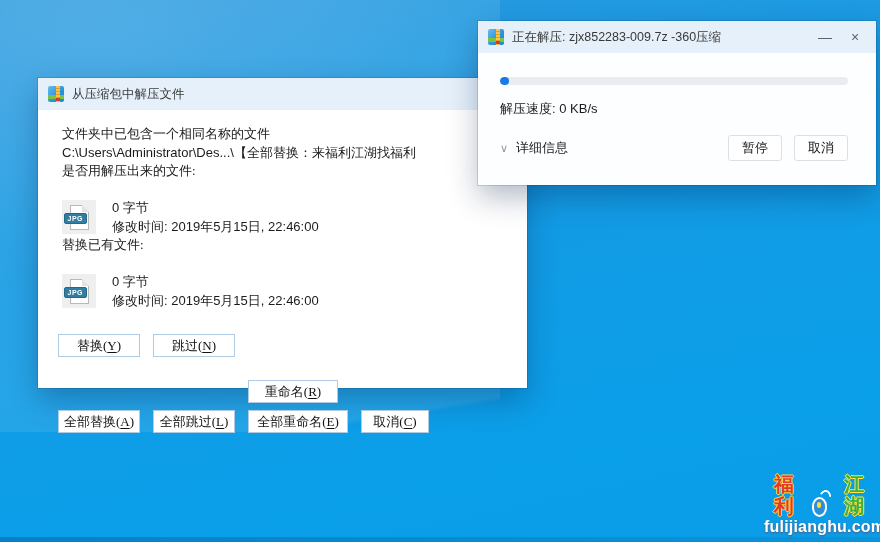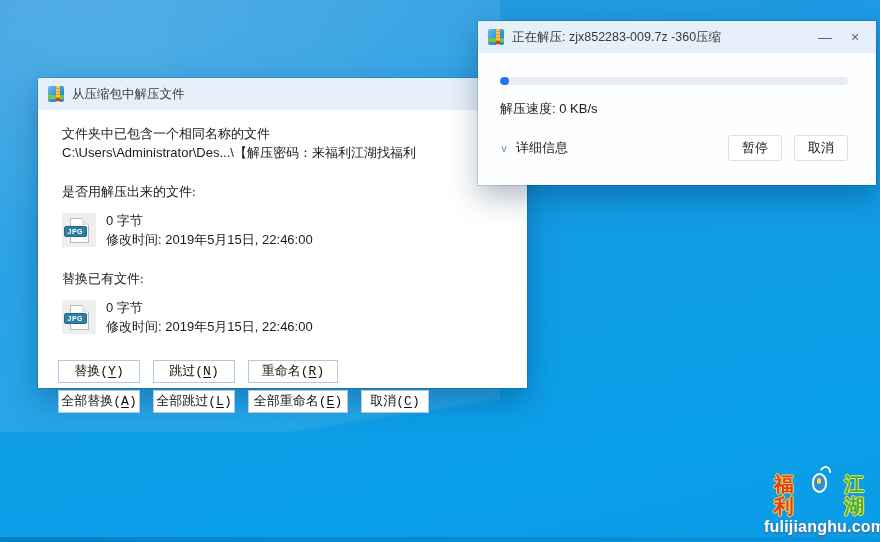--- a/index.html
+++ b/index.html
@@ -43,41 +43,41 @@
     background:#7cc144; }
   .zipicon .zip { position:absolute; left:8px; top:0; width:4px; height:16px;
     background:repeating-linear-gradient(180deg,#ffc445 0 2px,#e89a23 2px 3px); }
   .zipicon .pull { position:absolute; left:8px; bottom:1px; width:4px; height:3px;
     background:#d23c2a; }
 
   
   #replace-dialog { left:38px; top:78px; width:489px; height:310px; }
   #replace-dialog .body { padding:14px 24px 0 24px; font-size:13px; color:#1b1b1b; }
   .msg p { line-height:19px; }
-  .prompt { margin-top:21px; line-height:18px;font-family:Liberation Serif, serif; }
-  .file-row { display:flex; align-items:center; margin-top:10px; gap:10px; }
+  .prompt { line-height:18px;font-family:Liberation Serif, serif; }
+  .file-row { display:flex; align-items:center; margin-top:18px; gap:16px; }
   .thumb { width:34px; height:34px; background:#efefef; position:relative;
     display:flex; align-items:center; justify-content:center; }
   .page { position:relative; width:19px; height:25px; background:#fff;
     border:1px solid #b9b9b9; }
   .page .fold { position:absolute; top:-1px; right:-1px; width:0; height:0;
     border-style:solid; border-width:0 7px 7px 0;
     border-color:#efefef #efefef #e2e2e2 #e2e2e2; }
   .jpg-badge { position:absolute; left:-7px; bottom:5px; background:#2f7fa3;
     border:1px solid #25698a; color:#fff; font-size:7px; font-weight:bold;
     padding:1px 3px; border-radius:2px; letter-spacing:0.5px; }
   .file-meta { font-size:13px; line-height:19px; color:#1b1b1b; }
   .btn-row { display:flex; gap:13px; margin-left:-4px; }
   .btn-row.r1 { margin-top:24px; }
   .btn-row.r2 { margin-top:7px; }
   .wbtn { height:23px; background:#fff; border:1px solid #aecbe3; color:#111;
     font-size:13px; text-align:center; line-height:21px; cursor:pointer;
-    font-family:Liberation Mono, monospace; }
+    font-family:Liberation Serif, serif; }
   .mn { text-decoration:underline; text-underline-offset:2px; }
-  .w82 { width:82px; } .w90 { width:90px; } .w100 { width:100px; } .w68 { width:68px; }
+  .w82 { width:82px; } .w90 { width:90px;margin-top:46px; } .w100 { width:100px; } .w68 { width:68px; }
 
   
   #progress-dialog { left:478px; top:21px; width:398px; height:164px; background:#fdfeff; }
   #progress-dialog .body { padding:11px 28px 0 22px; font-size:13px; color:#1b1b1b; }
   .cur-row { display:flex; justify-content:space-between; align-items:baseline; }
   .cur-file { white-space:nowrap; overflow:hidden; }
   .pct { margin-left:10px; }
   .track { margin-top:13px; height:8px; border-radius:4px; background:#e9edf2;
     position:relative; overflow:hidden; }
   .fill { position:absolute; left:0; top:0; bottom:0; width:9px; border-radius:4px;
@@ -87,21 +87,21 @@
   .details { display:flex; align-items:center; gap:8px; cursor:pointer; flex:1; }
   .chev { color:#8b98a8; font-size:11px; }
   .gbtn { width:54px; height:26px; background:#fff; border:1px solid #dcdfe4;
     border-radius:3px; font-size:13px; color:#111; cursor:pointer;
     font-family:inherit; }
   .gbtn + .gbtn { margin-left:12px; }
 
   
   .watermark { position:absolute; right:6px; bottom:6px; width:110px;
     text-align:center; }
-  .wm-row { display:flex; align-items:flex-start; justify-content:center; gap:6px;
+  .wm-row { display:flex; align-items:flex-end; justify-content:center; gap:6px;
     font-weight:bold; font-size:20px; line-height:22px; }
   .wm-red { color:#e33a2e;
     text-shadow:-1px 0 #ffd93d,1px 0 #ffd93d,0 -1px #ffd93d,0 1px #ffd93d; }
   .wm-green { color:#3fae49;
     text-shadow:-1px 0 #ffe53d,1px 0 #ffe53d,0 -1px #ffe53d,0 1px #ffe53d; }
   .wm-mouse { position:relative; width:15px; height:20px; background:#2e8fd9;
     border:2px solid #fff; border-radius:8px / 10px; margin:0 2px; flex:0 0 15px; }
   .wm-mouse::before { content:""; position:absolute; left:50%; top:3px;
     transform:translateX(-50%); width:4px; height:6px; background:#ffd93d;
     border-radius:2px; }
@@ -124,21 +124,21 @@
         <span class="band"></span>
           <span class="zip"></span>
           <span class="pull"></span>
       </span>
       <span class="title">从压缩包中解压文件</span>
       <span class="cap-btn">×</span>
     </div>
     <div class="body">
       <div class="msg">
         <p>文件夹中已包含一个相同名称的文件</p>
-        <p>C:\Users\Administrator\Des...\【解压密码：来福利江湖找福利</p>
+        <p>C:\Users\Administrator\Des...\【全部替换：来福利江湖找福利</p>
       </div>
 
       <div class="prompt">是否用解压出来的文件:</div>
       <div class="file-row">
         <span class="thumb">
           <span class="page">
               <span class="fold"></span>
             <span class="jpg-badge">JPG</span>
           </span>
         </span>

